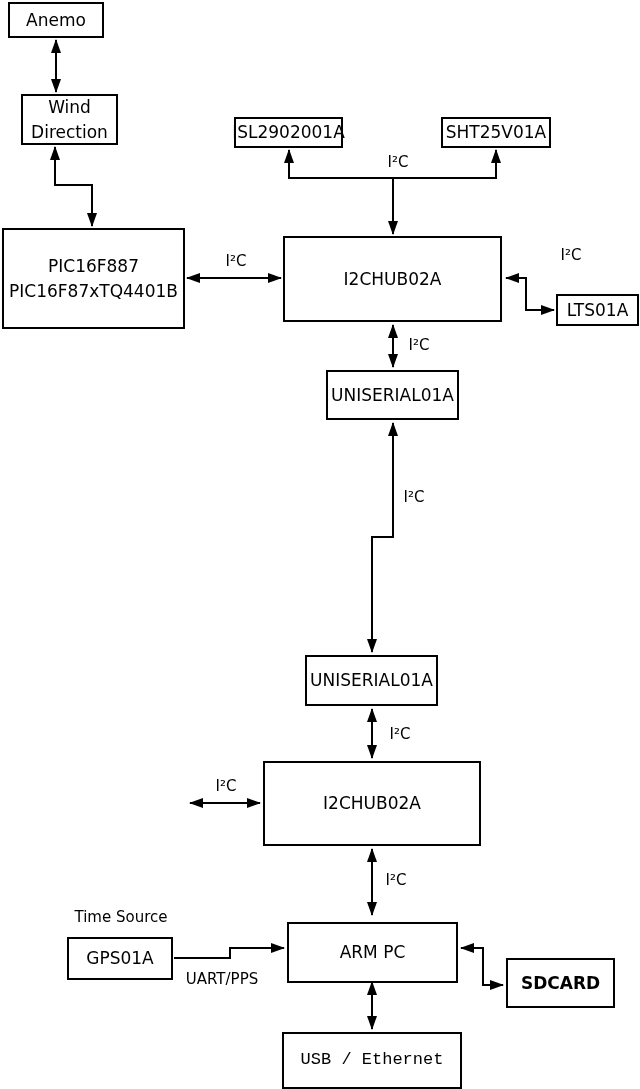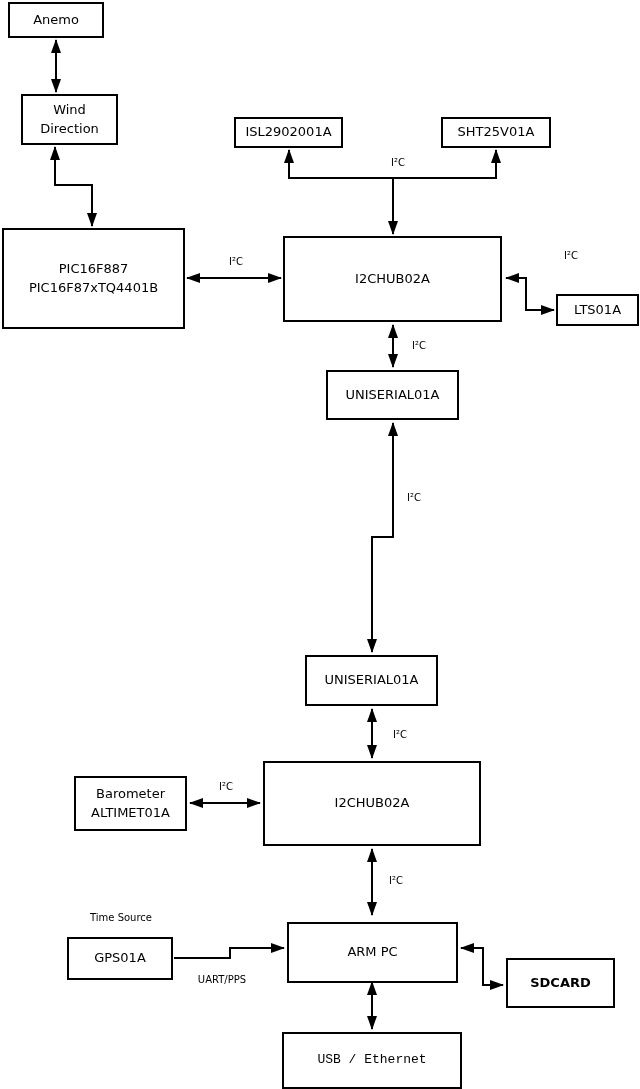--- a/index.html
+++ b/index.html
@@ -29,29 +29,29 @@
   }
   .node {
     position: absolute;
     box-sizing: border-box;
     border: 2px solid #000000;
     background: #ffffff;
     display: flex;
     align-items: center;
     justify-content: center;
     text-align: center;
-    font-size: 13px;
+    font-size: 17px;
     line-height: 1.45;
     color: #000000;
     white-space: pre-line;
   }
   .edge-label {
     position: absolute;
     transform: translate(-50%, -50%);
-    font-size: 10px;
+    font-size: 15px;
     color: #000000;
     white-space: nowrap;
     text-align: right;
   }
 </style>
 </head>
 <body>
 
 <div class="canvas">
 
@@ -103,24 +103,20 @@
   </div>
   <div class="node" style="left:326px; top:370px; width:133px; height:50px;">
     <span>UNISERIAL01A</span>
   </div>
   <div class="node" style="left:305px; top:655px; width:133px; height:51px;">
     <span>UNISERIAL01A</span>
   </div>
   <div class="node" style="left:263px; top:761px; width:218px; height:85px;">
     <span>I2CHUB02A</span>
   </div>
-  <div class="node" style="left:74px;  top:776px; width:113px; height:55px;">
-    <span>Barometer
-ALTIMET01A</span>
-  </div>
   <div class="node" style="left:67px;  top:937px; width:106px; height:43px;">
     <span>GPS01A</span>
   </div>
   <div class="node" style="left:287px; top:922px; width:171px; height:61px;justify-content:center;">
     <span>ARM PC</span>
   </div>
   <div class="node" style="left:506px; top:958px; width:109px; height:50px;font-weight:bold;">
     <span>SDCARD</span>
   </div>
   <div class="node" style="left:282px; top:1032px; width:180px; height:57px;font-family:Liberation Mono, monospace;">

